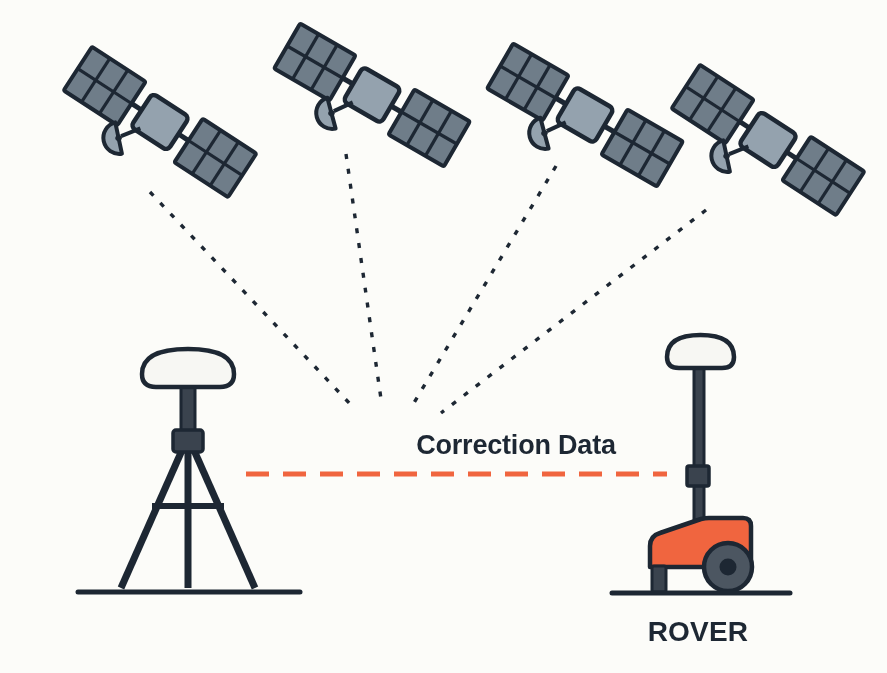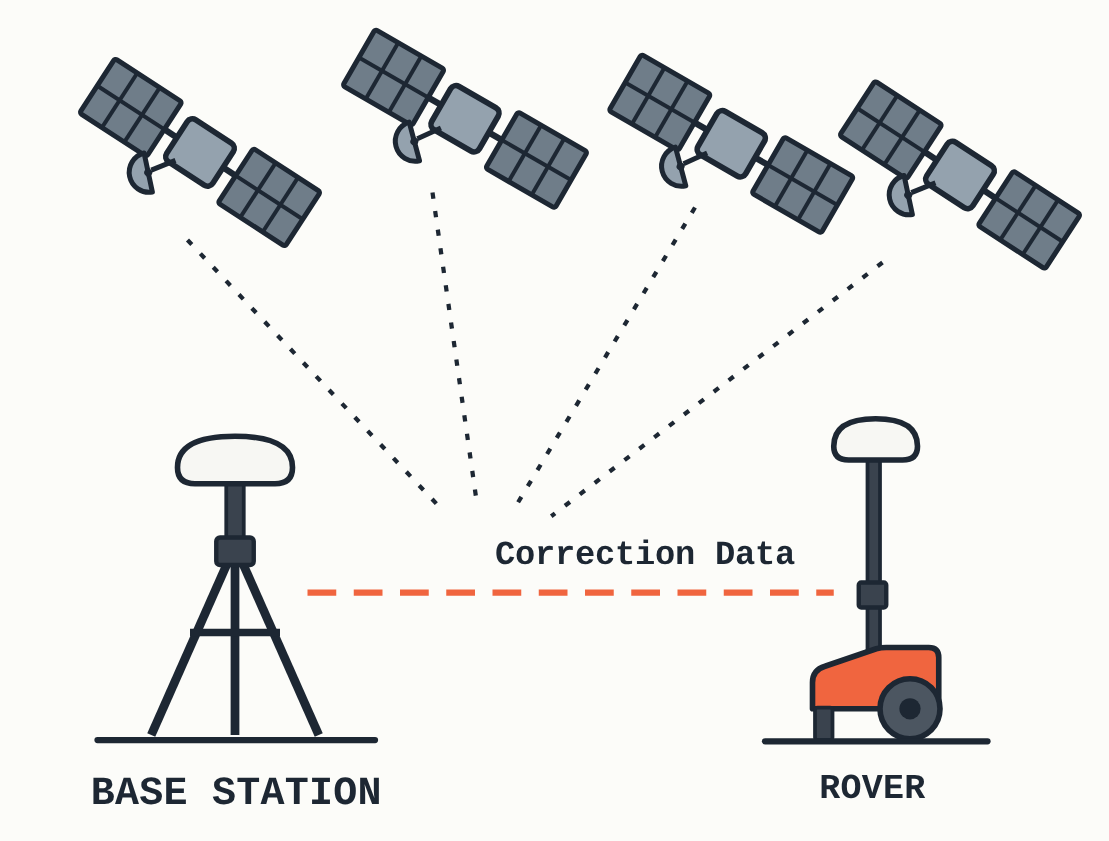--- a/index.html
+++ b/index.html
@@ -16,21 +16,20 @@
   body{
     font-family:"Liberation Sans", sans-serif;
     background:#ffffff;
   }
   .page{
     position:relative;
     width:887px;
     height:673px;
     background:var(--background);
     overflow:hidden;
-    font-family:Liberation Mono, monospace;
   }
   .diagram-svg{
     position:absolute;
     left:0;top:0;
   }
   .label{
     position:absolute;
     color:var(--ink);
     font-weight:700;
     text-align:center;
@@ -113,16 +112,15 @@
       <path d="M 667 357 Q 667 335 700.5 335 Q 734 335 734 357 Q 734 368 722 368 L 679 368 Q 667 368 667 357 Z" fill="var(--dome)" stroke="var(--ink)" stroke-width="4.5"></path>
       <path d="M 650 567 L 650 546 Q 650 536 660 533 L 701 519 Q 705 518 709 518 L 743 518 Q 751 518 751 526 L 751 567 Z" fill="var(--accent)" stroke="var(--ink)" stroke-width="4.5" stroke-linejoin="round"></path>
       <rect x="652" y="566" width="14" height="26" rx="2" fill="var(--metal)" stroke="var(--ink)" stroke-width="3"></rect>
       <circle cx="728" cy="567" r="24" fill="var(--wheel)" stroke="var(--ink)" stroke-width="4.5"></circle>
       <circle cx="728" cy="567" r="8.5" fill="var(--ink)"></circle>
       <line x1="612" y1="593" x2="790" y2="593" stroke="var(--ink)" stroke-width="5" stroke-linecap="round"></line>
     </g>
   </svg>
 
   <div class="label label-correction">Correction Data</div>
-  <div class="label label-base">BASE STATION</div>
   <div class="label label-rover">ROVER</div>
 
 </div>
 
 </body></html>

